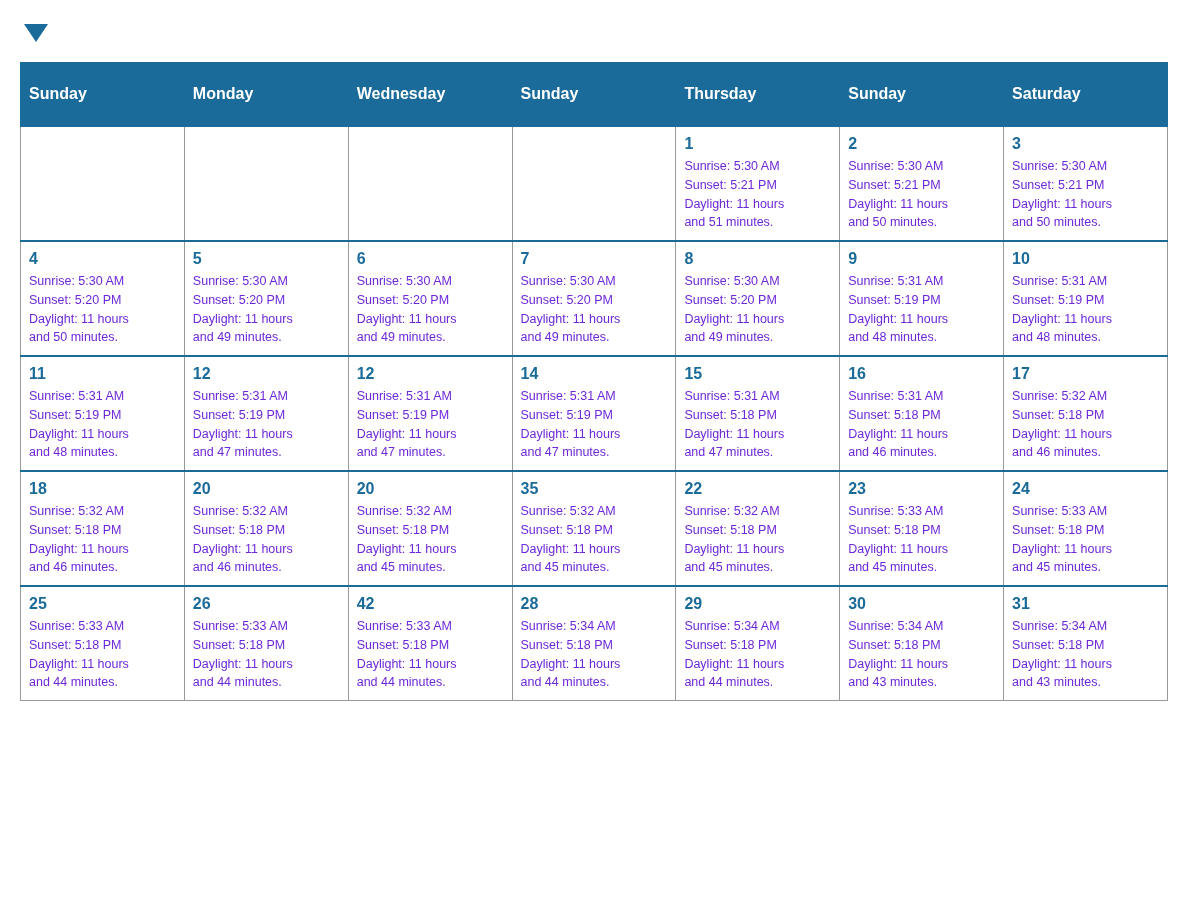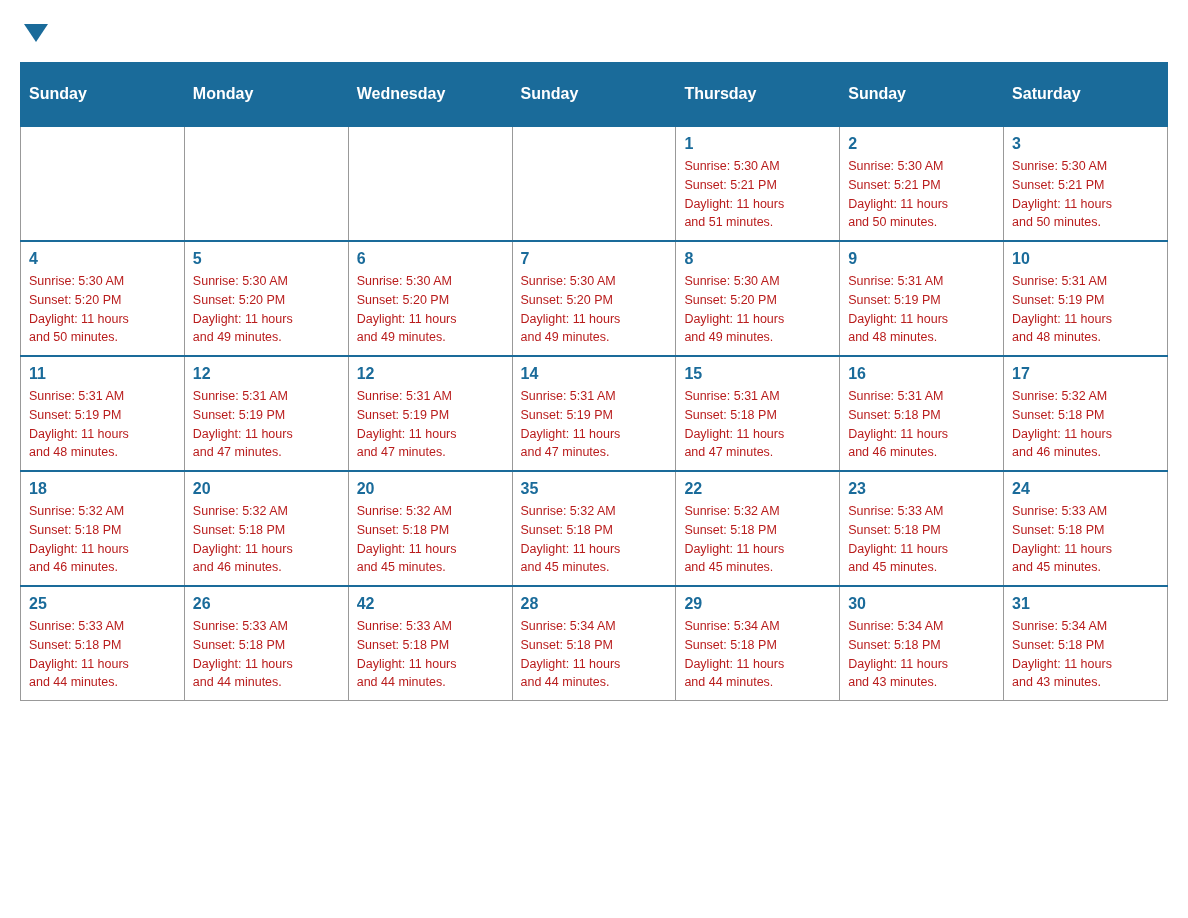--- a/index.html
+++ b/index.html
@@ -84,21 +84,21 @@
     .day-number {
       font-size: 16px;
       font-weight: bold;
       color: #1a6b9a;
       display: block;
       margin-bottom: 4px;
     }
     .day-info {
       font-size: 12.5px;
       line-height: 1.5;
-      color: #b91c1c;
+      color: #6d28d9;
     }
     .empty-cell {
       background: #fff;
     }
     tr.week-row td {
       border-top: 2px solid #1a6b9a;
     }
   </style>
 </head>
 <body>

